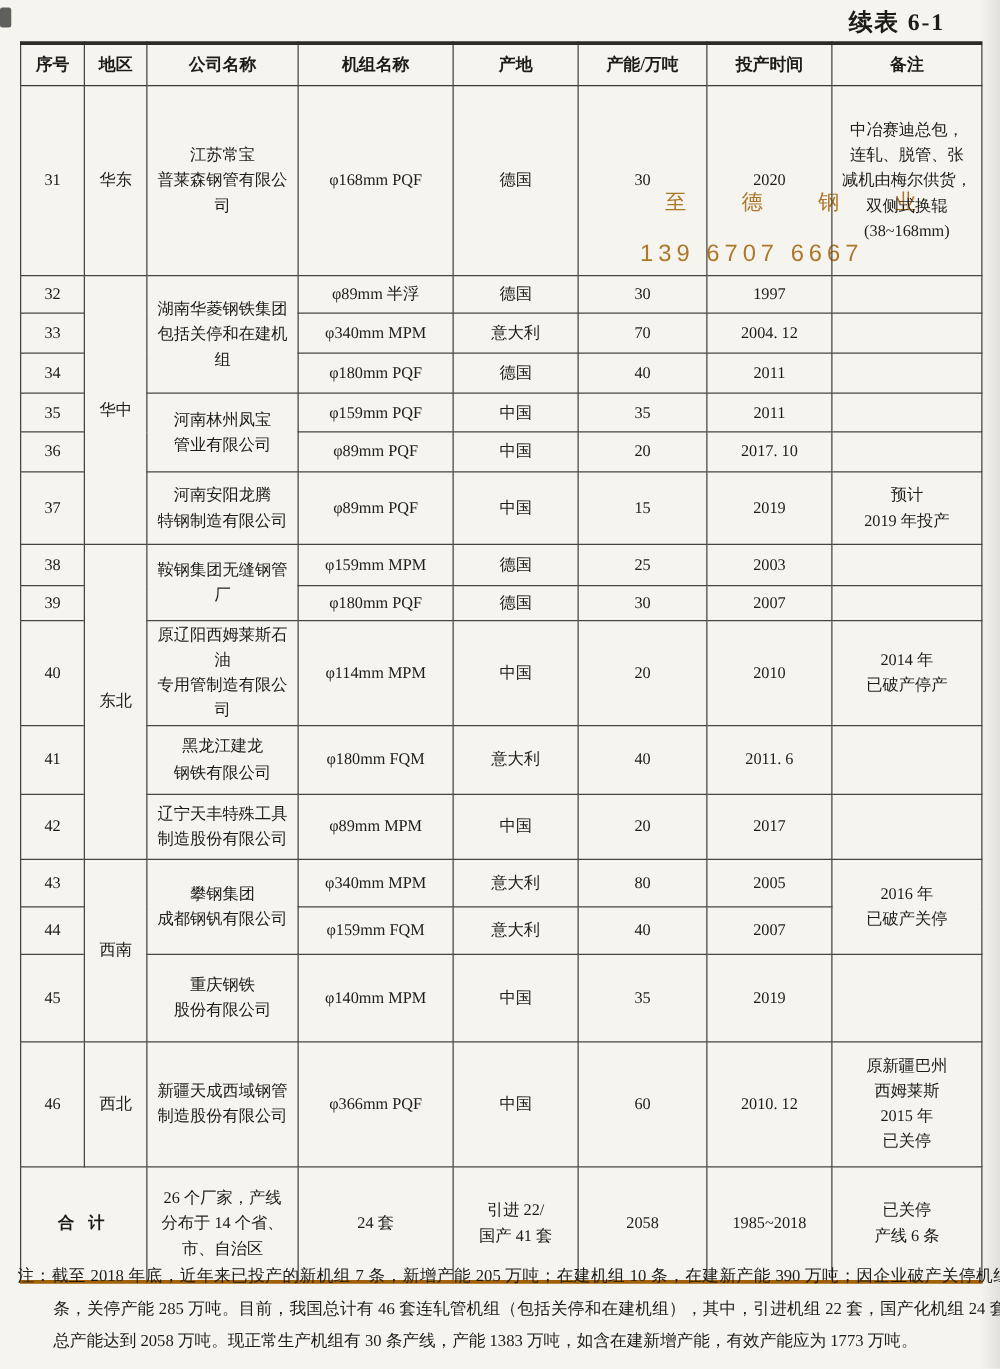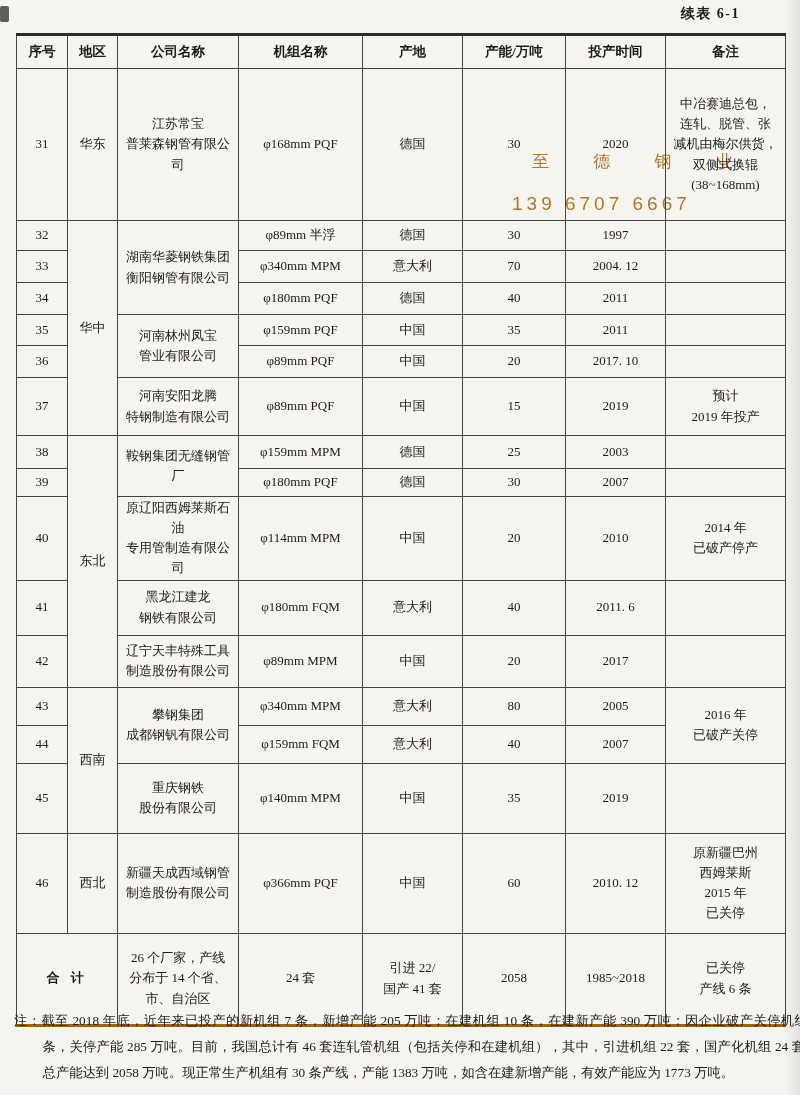--- a/index.html
+++ b/index.html
@@ -13,22 +13,22 @@
   .page-shade{
     position:absolute;top:0;right:0;width:16px;height:1095px;
     background:linear-gradient(to right, rgba(0,0,0,0) 0%, rgba(90,90,95,0.13) 100%);
     pointer-events:none;
   }
   .scan-speck{
     position:absolute;left:0;top:6px;width:9px;height:16px;
     background:#3a3a38;border-radius:2px;opacity:.8;
   }
   .caption{
-    position:absolute;top:5px;right:60px;
-    font-size:14px;letter-spacing:1.5px;font-weight:600;
+    position:absolute;top:5px;right:44px;
+    font-size:19px;letter-spacing:1.5px;font-weight:600;
   }
   table.main{
     position:absolute;left:16px;top:33px;width:769px;
     border-collapse:collapse;table-layout:fixed;
     border-top:3px solid #2c2b29;border-bottom:3px solid #a16207;
   }
   table.main td{
     border:1px solid #454440;
     text-align:center;vertical-align:middle;
     font-size:13px;line-height:1.55;
@@ -107,21 +107,21 @@
 连轧、脱管、张
 减机由梅尔供货，
 双侧式换辊
 (38~168mm)</td>
     </tr>
 
     <tr class="h32">
       <td class="num">32</td>
       <td rowspan="6">华中</td>
       <td rowspan="3">湖南华菱钢铁集团
-衡阳钢管有限公司</td>
+包括关停和在建机组</td>
       <td>φ89mm 半浮</td>
       <td>德国</td>
       <td class="num">30</td>
       <td class="num">1997</td>
       <td class="remark"></td>
     </tr>
     <tr class="h33">
       <td class="num">33</td>
       <td>φ340mm MPM</td>
       <td>意大利</td>

